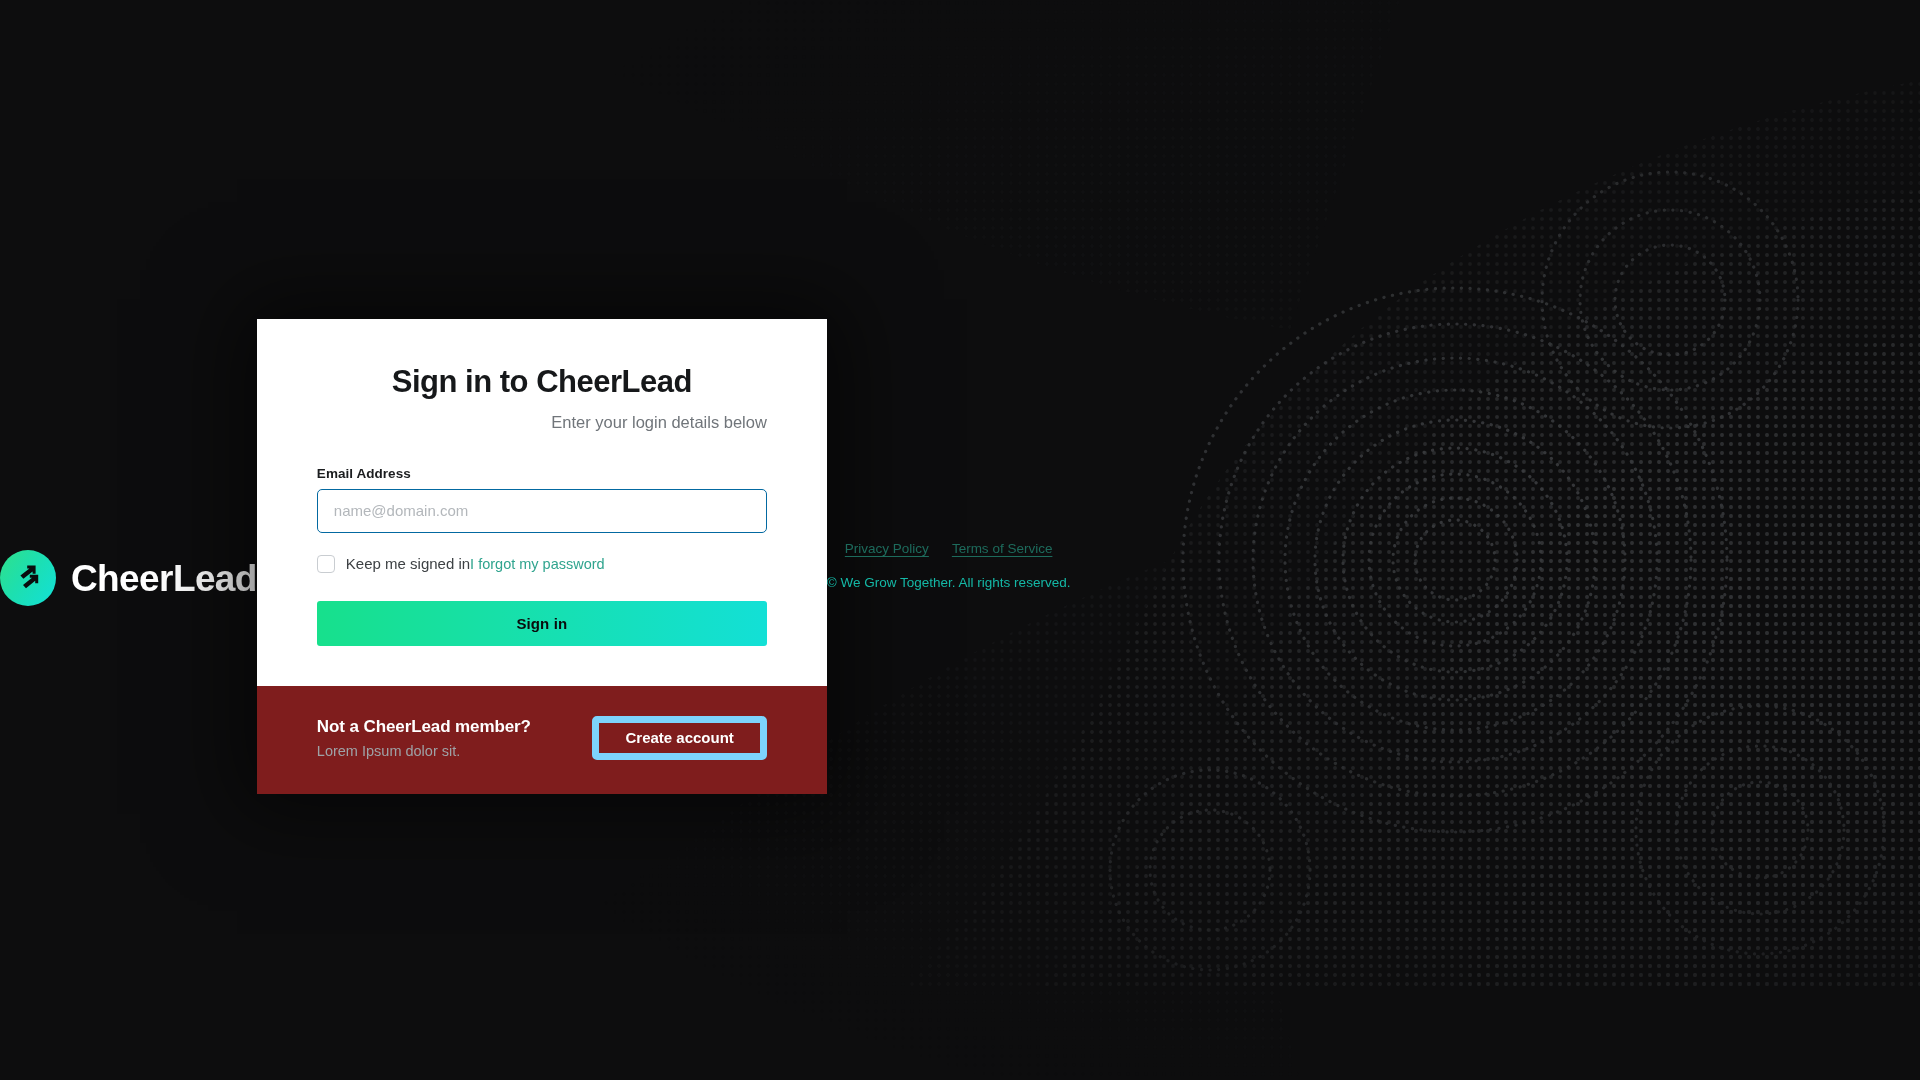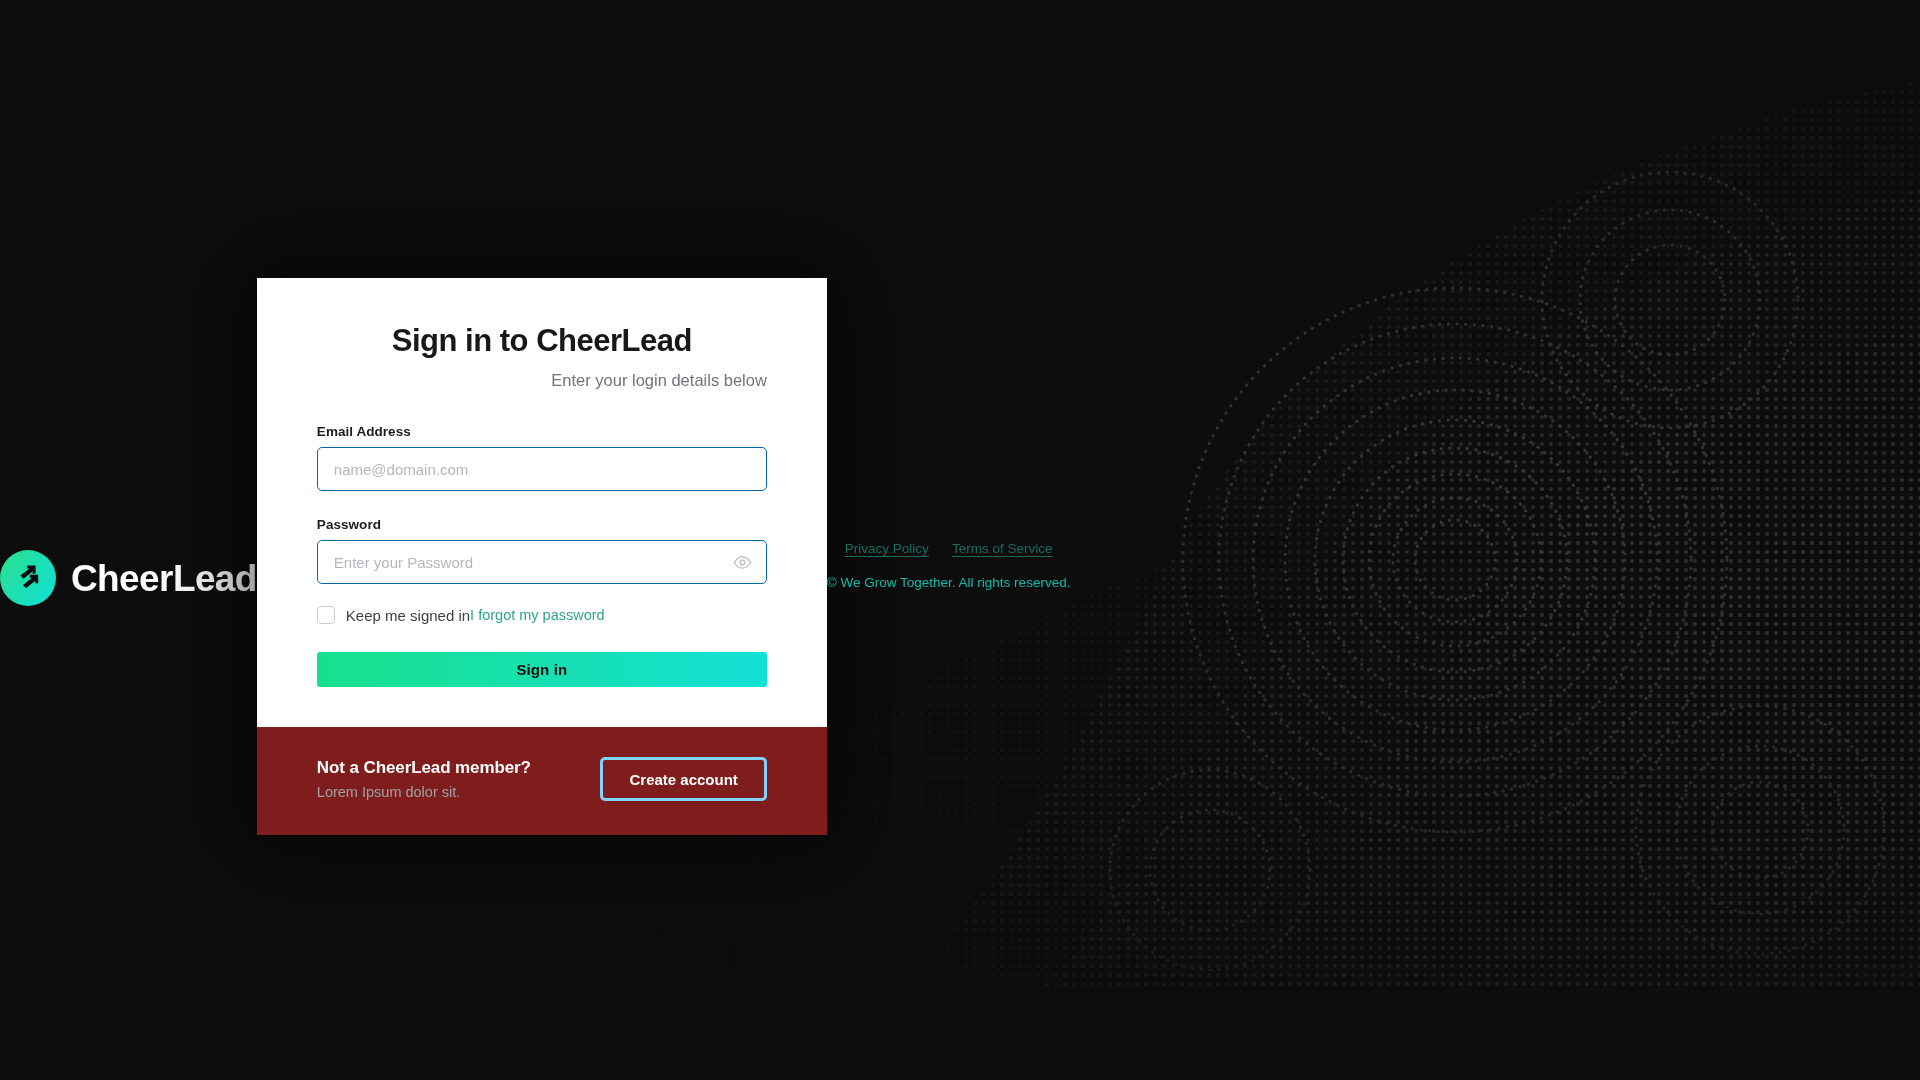--- a/index.html
+++ b/index.html
@@ -178,21 +178,21 @@
     color: #2fa48e;
     text-underline-offset: 3px;
     cursor: pointer;
     white-space: nowrap;
   }
 
   
   #signin-button {
     margin-top: 26px;
     width: 100%;
-    height: 35px;
+    height: 45px;
     border: none;
     border-radius: 3px;
     background: linear-gradient(90deg, #17e08c 0%, #17e0a8 40%, #13e0d6 100%);
     color: #0a0c0d;
     font-size: 15px;
     font-weight: 700;
     font-family: "Liberation Sans", sans-serif;
     cursor: pointer;
     letter-spacing: 0.1px;
   }
@@ -214,21 +214,21 @@
     letter-spacing: -0.1px;
   }
 
   #footer-sub {
     font-size: 14.5px;
     color: #9ea2a6;
     margin-top: 6px;
   }
 
   #create-account-button {
-    border: 3px solid #7dd3fc;
+    border: 7px solid #7dd3fc;
     background: transparent;
     color: #ffffff;
     font-size: 15px;
     font-weight: 700;
     font-family: "Liberation Sans", sans-serif;
     border-radius: 5px;
     padding: 0 26px;
     height: 44px;
     cursor: pointer;
     white-space: nowrap;
@@ -341,32 +341,20 @@
 
       
       <div class="field-group first">
         <label class="field-label">Email Address</label>
         <div class="field-wrap">
           <input class="text-input" type="email" autocomplete="off" placeholder="name@domain.com" style="">
         </div>
       </div>
 
       
-      <div class="field-group">
-        <label class="field-label">Password</label>
-        <div class="field-wrap">
-          <input class="text-input has-icon" type="password" autocomplete="off" placeholder="Enter your Password" style="">
-          <button id="toggle-password">
-            <svg width="19" height="19" viewBox="0 0 24 24" fill="none" stroke="#babec2" stroke-width="1.6" stroke-linecap="round" stroke-linejoin="round">
-              <path d="M1.6 12 S6 5 12 5 s10.4 7 10.4 7 -4.4 7 -10.4 7 -10.4 -7 -10.4 -7 Z"></path>
-              <circle cx="12" cy="12" r="3"></circle>
-            </svg>
-          </button>
-        </div>
-      </div>
 
       
       <div id="options-row">
         <div id="keepme-wrap">
           <span id="keepme-box"></span>
           <span id="keepme-label">Keep me signed in</span>
         </div>
         <a id="forgot-link">I forgot my password</a>
       </div>
 

